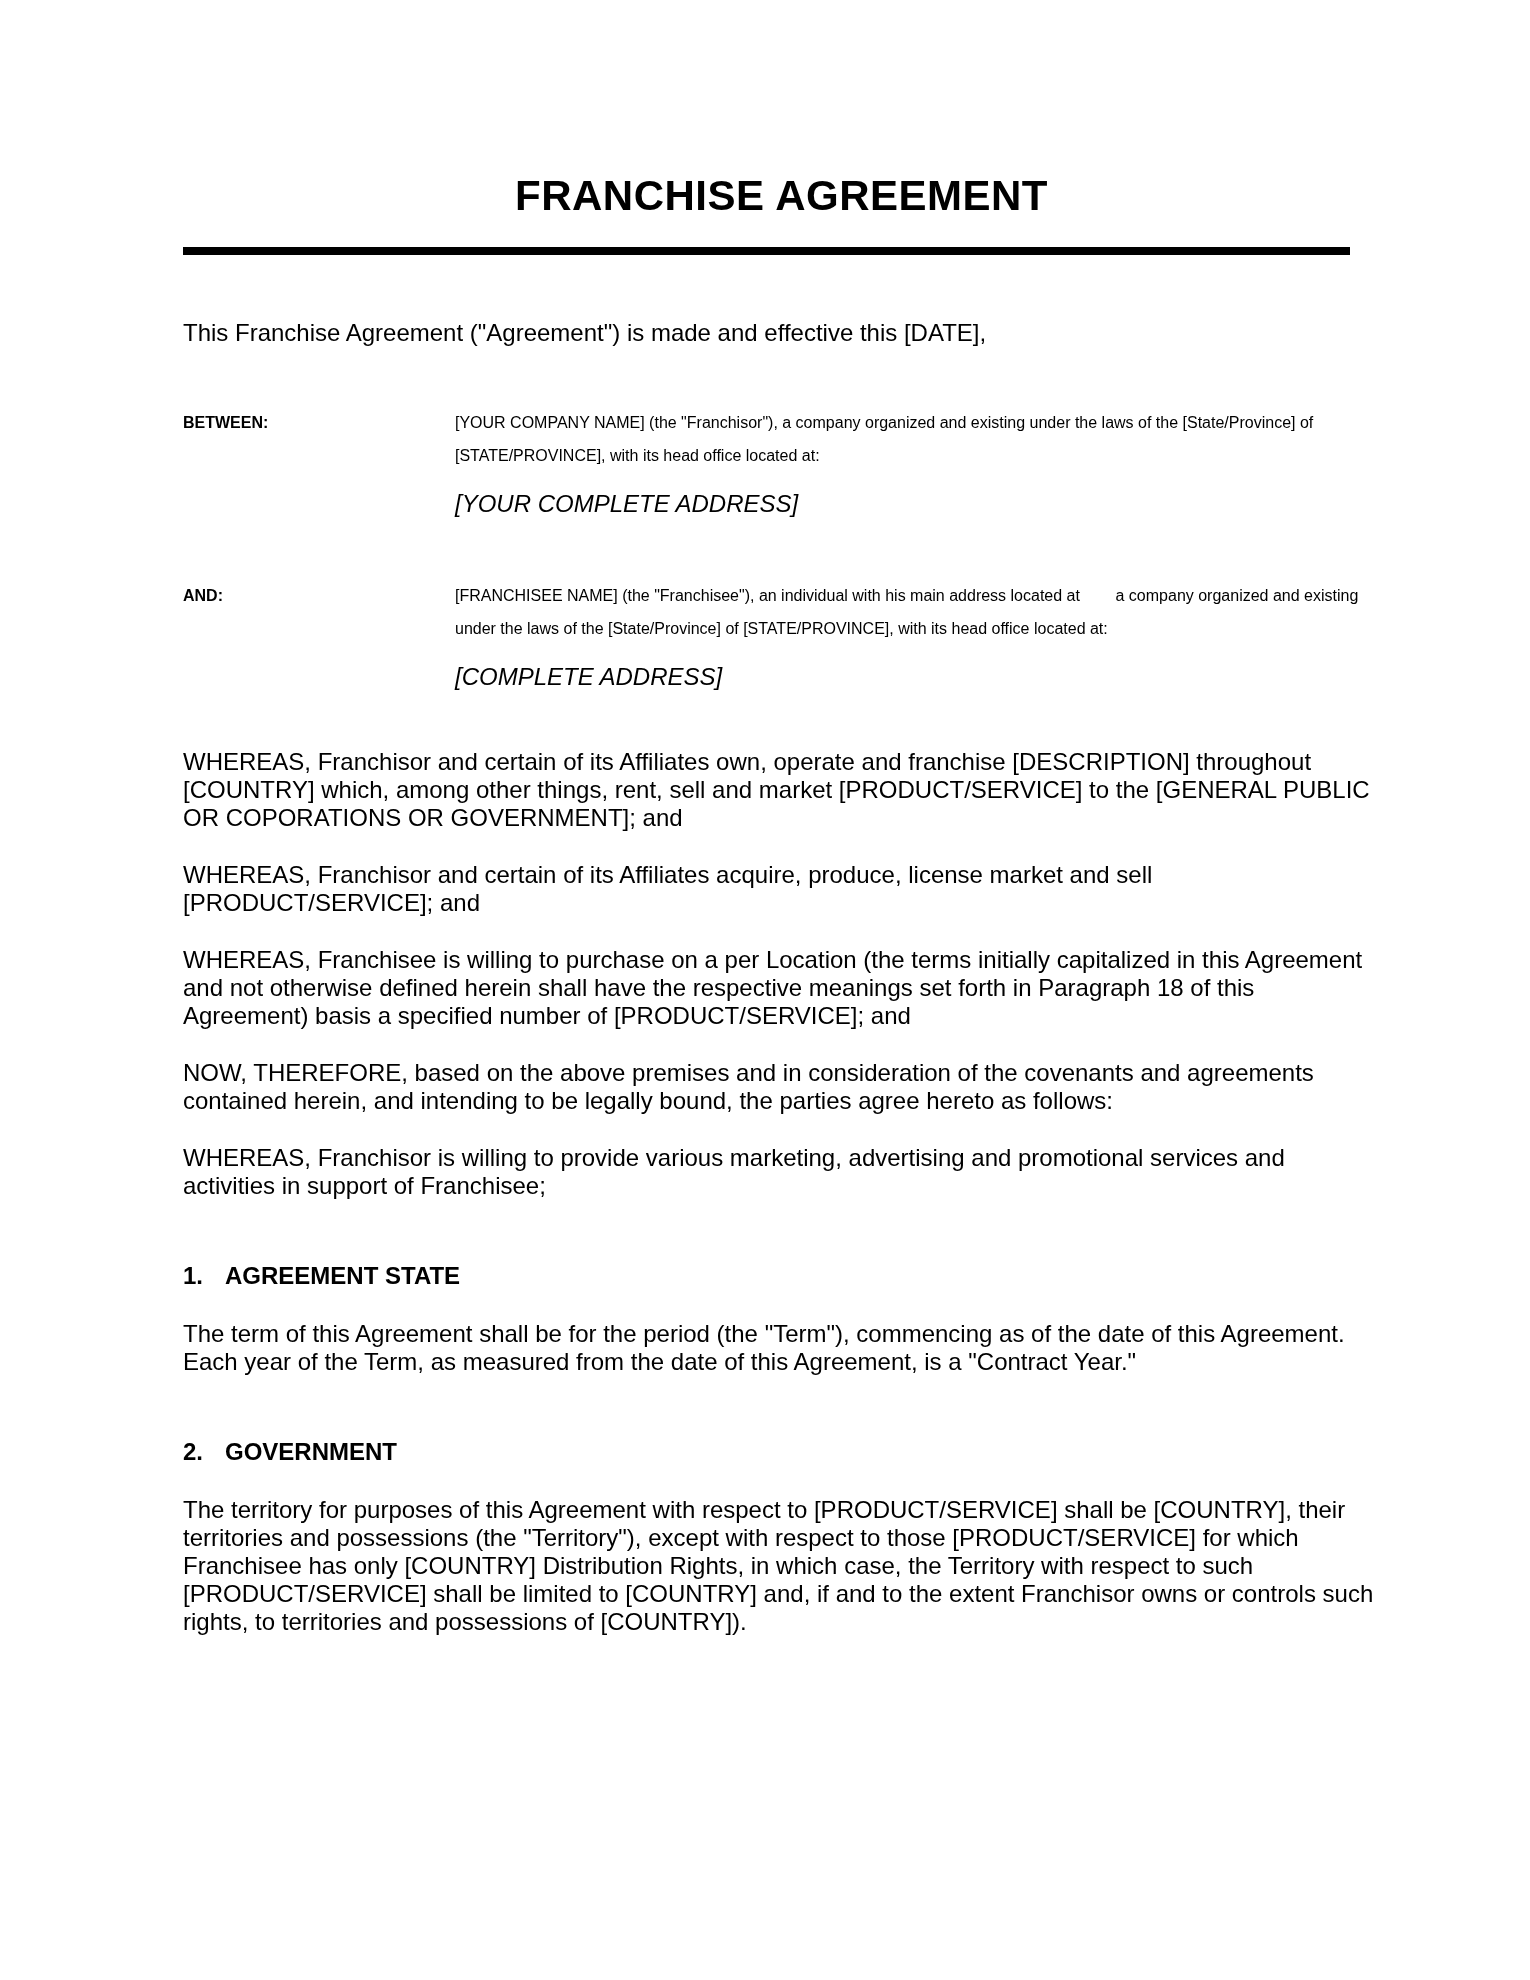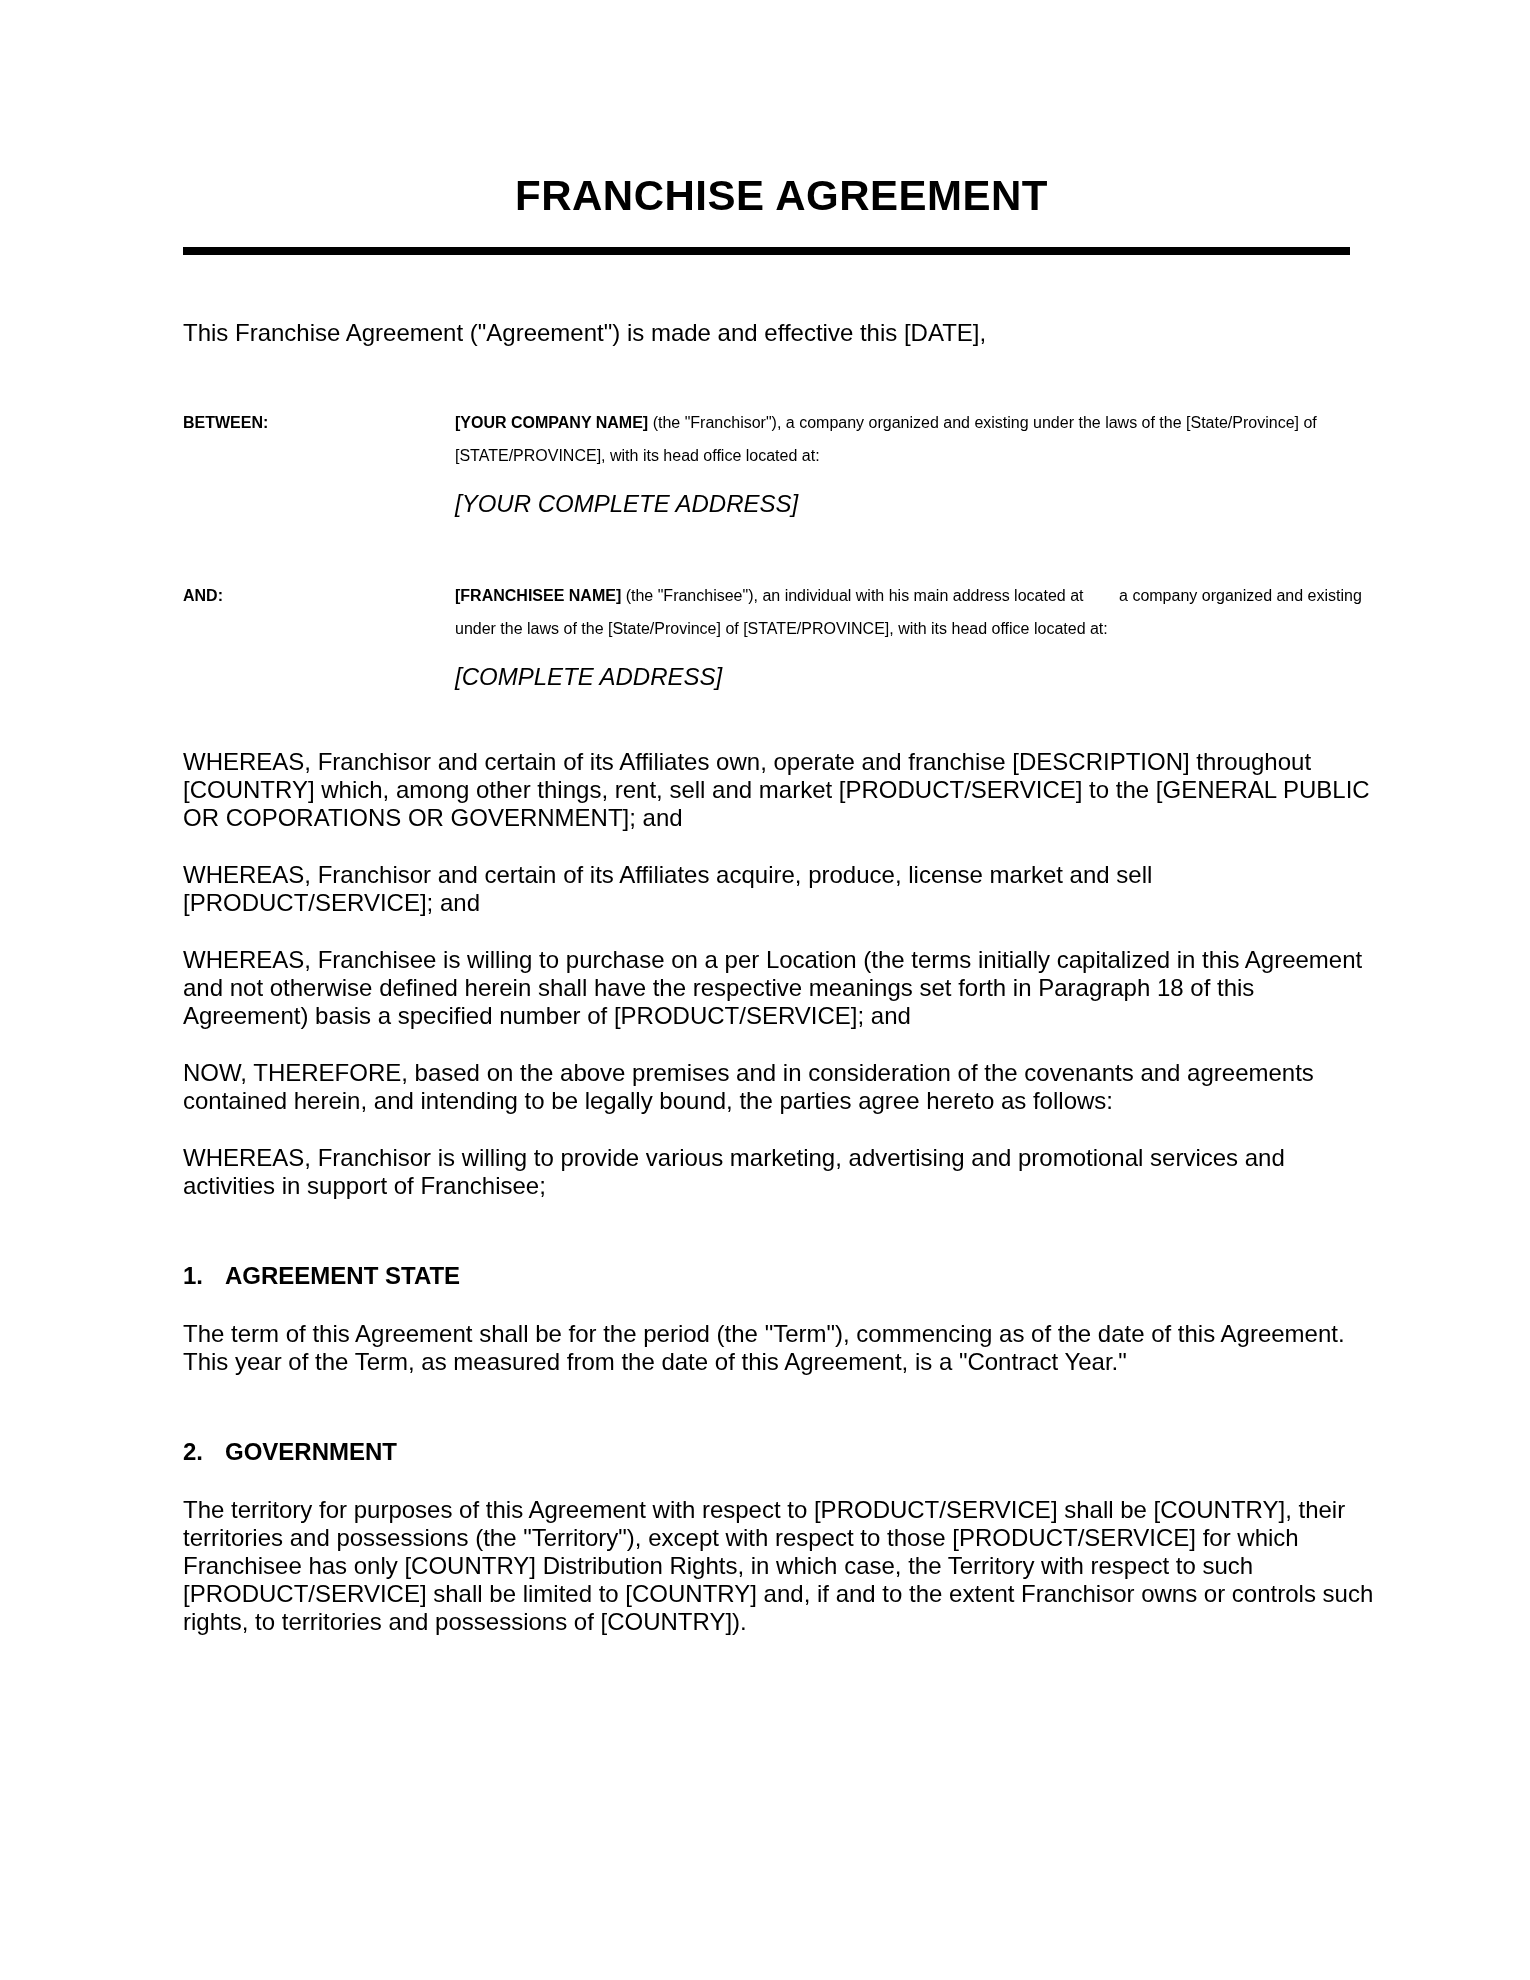--- a/index.html
+++ b/index.html
@@ -46,21 +46,21 @@
   }
   .party-label {
     width: 272px;
     flex-shrink: 0;
     font-weight: bold;
   }
   .party-text {
     flex: 1;
     white-space: pre-wrap;
   }
-  .party-name { font-weight: bold; }
+  .party-name { font-weight: normal; }
   .party-address {
     margin: 15px 0 55px 272px;
     line-height: 33px;
     font-style: italic;
   }
   .recital {
     margin: 0 0 29px 0;
   }
   .section-heading {
     display: flex;
@@ -99,21 +99,21 @@
   <p class="recital">WHEREAS, Franchisor and certain of its Affiliates own, operate and franchise [DESCRIPTION] throughout [COUNTRY] which, among other things, rent, sell and market [PRODUCT/SERVICE] to the [GENERAL PUBLIC OR COPORATIONS OR GOVERNMENT]; and</p>
   <p class="recital">WHEREAS, Franchisor and certain of its Affiliates acquire, produce, license market and sell [PRODUCT/SERVICE]; and</p>
   <p class="recital">WHEREAS, Franchisee is willing to purchase on a per Location (the terms initially capitalized in this Agreement and not otherwise defined herein shall have the respective meanings set forth in Paragraph 18 of this Agreement) basis a specified number of [PRODUCT/SERVICE]; and</p>
   <p class="recital">NOW, THEREFORE, based on the above premises and in consideration of the covenants and agreements contained herein, and intending to be legally bound, the parties agree hereto as follows:</p>
   <p class="recital">WHEREAS, Franchisor is willing to provide various marketing, advertising and promotional services and activities in support of Franchisee;</p>
 
   <h2 class="section-heading">
     <span class="section-number">1.</span>
     <span>AGREEMENT STATE</span>
   </h2>
-  <p class="section-body">The term of this Agreement shall be for the period (the "Term"), commencing as of the date of this Agreement. This year of the Term, as measured from the date of this Agreement, is a "Contract Year."</p>
+  <p class="section-body">The term of this Agreement shall be for the period (the "Term"), commencing as of the date of this Agreement. Each year of the Term, as measured from the date of this Agreement, is a "Contract Year."</p>
 
   <h2 class="section-heading">
     <span class="section-number">2.</span>
     <span>GOVERNMENT</span>
   </h2>
   <p class="section-body">The territory for purposes of this Agreement with respect to [PRODUCT/SERVICE] shall be [COUNTRY], their territories and possessions (the "Territory"), except with respect to those [PRODUCT/SERVICE] for which Franchisee has only [COUNTRY] Distribution Rights, in which case, the Territory with respect to such [PRODUCT/SERVICE] shall be limited to [COUNTRY] and, if and to the extent Franchisor owns or controls such rights, to territories and possessions of [COUNTRY]).</p>
 
 </div>
 
 </body></html>

